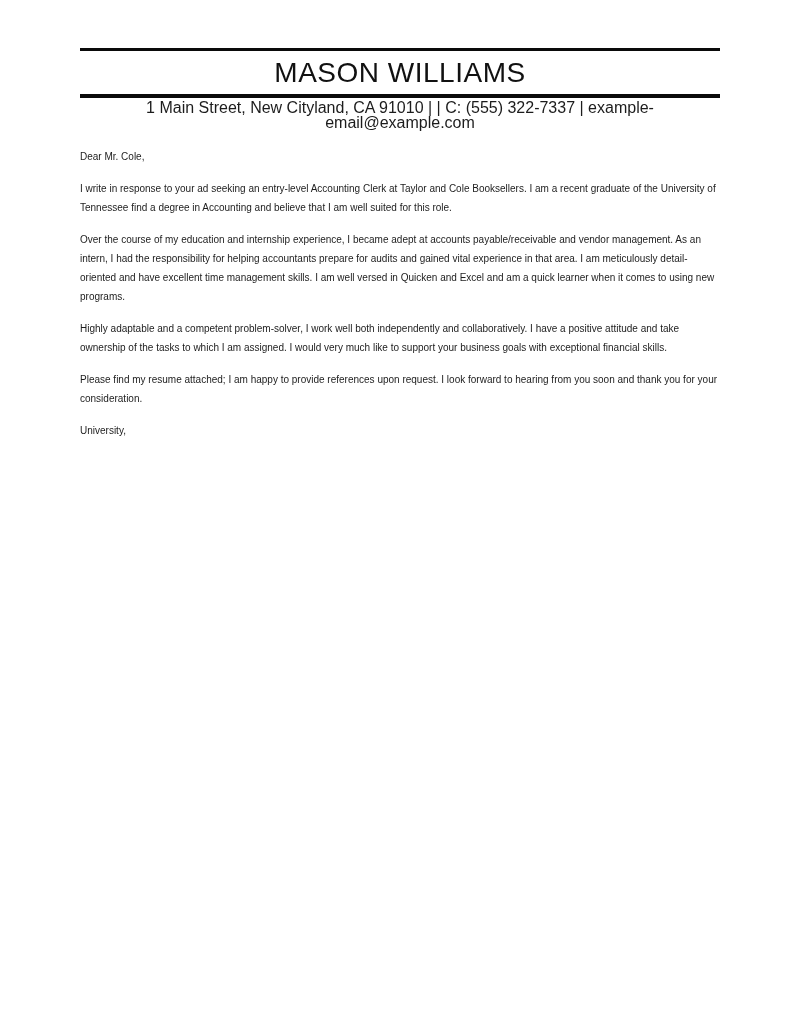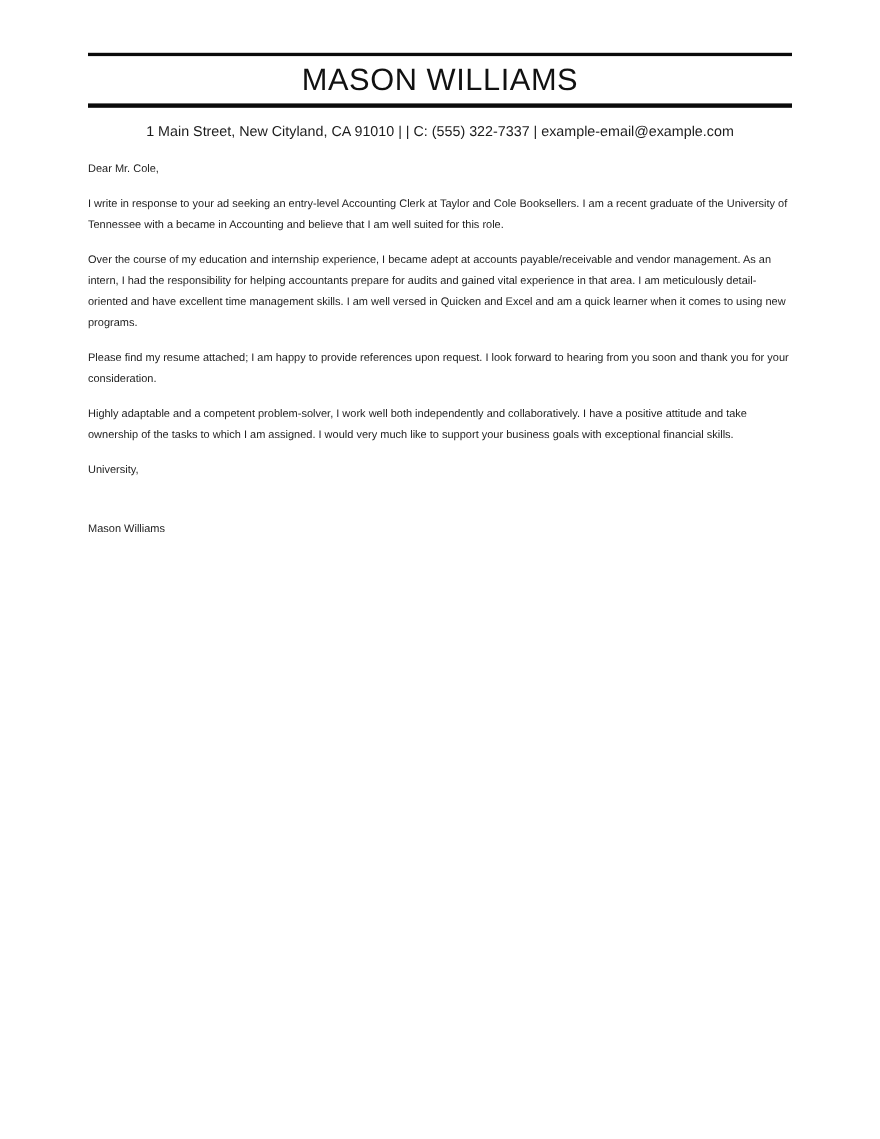--- a/index.html
+++ b/index.html
@@ -39,23 +39,23 @@
     color: #111111;
     white-space: pre;
   }
   .name-first {
     font-weight: 400;
   }
   .name-last {
     font-weight: 400;
   }
   .contact-line {
-    margin-top: 14px;
+    margin-top: 2px;
     text-align: center;
-    font-size: 13px;
+    font-size: 16px;
     line-height: 15px;
     color: #1c1c1c;
   }
   .letter-body {
     font-size: 10px;
     line-height: 19px;
   }
   .salutation {
     margin: 17px 0 13px 0;
   }
@@ -77,21 +77,20 @@
   <div class="rule-top"></div>
 
   <div class="name-row"><span class="name-first">MASON</span><span> </span><span class="name-last">WILLIAMS</span></div>
 
   <div class="rule-bottom"></div>
 
   <div class="contact-line">1 Main Street, New Cityland, CA 91010 | | C: (555) 322-7337 | example-email@example.com</div>
 
   <div class="letter-body">
     <p class="salutation">Dear Mr. Cole,</p>
-    <p class="para">I write in response to your ad seeking an entry-level Accounting Clerk at Taylor and Cole Booksellers. I am a recent graduate of the University of Tennessee with a became in Accounting and believe that I am well suited for this role.</p>
+    <p class="para">I write in response to your ad seeking an entry-level Accounting Clerk at Taylor and Cole Booksellers. I am a recent graduate of the University of Tennessee find a degree in Accounting and believe that I am well suited for this role.</p>
     <p class="para">Over the course of my education and internship experience, I became adept at accounts payable/receivable and vendor management. As an intern, I had the responsibility for helping accountants prepare for audits and gained vital experience in that area. I am meticulously detail-oriented and have excellent time management skills. I am well versed in Quicken and Excel and am a quick learner when it comes to using new programs.</p>
+    <p class="para">Highly adaptable and a competent problem-solver, I work well both independently and collaboratively. I have a positive attitude and take ownership of the tasks to which I am assigned. I would very much like to support your business goals with exceptional financial skills.</p>
     <p class="para">Please find my resume attached; I am happy to provide references upon request. I look forward to hearing from you soon and thank you for your consideration.</p>
-    <p class="para">Highly adaptable and a competent problem-solver, I work well both independently and collaboratively. I have a positive attitude and take ownership of the tasks to which I am assigned. I would very much like to support your business goals with exceptional financial skills.</p>
     <p class="closing">University,</p>
-    <p class="signature">Mason Williams</p>
   </div>
 
 </div>
 
 </body></html>

